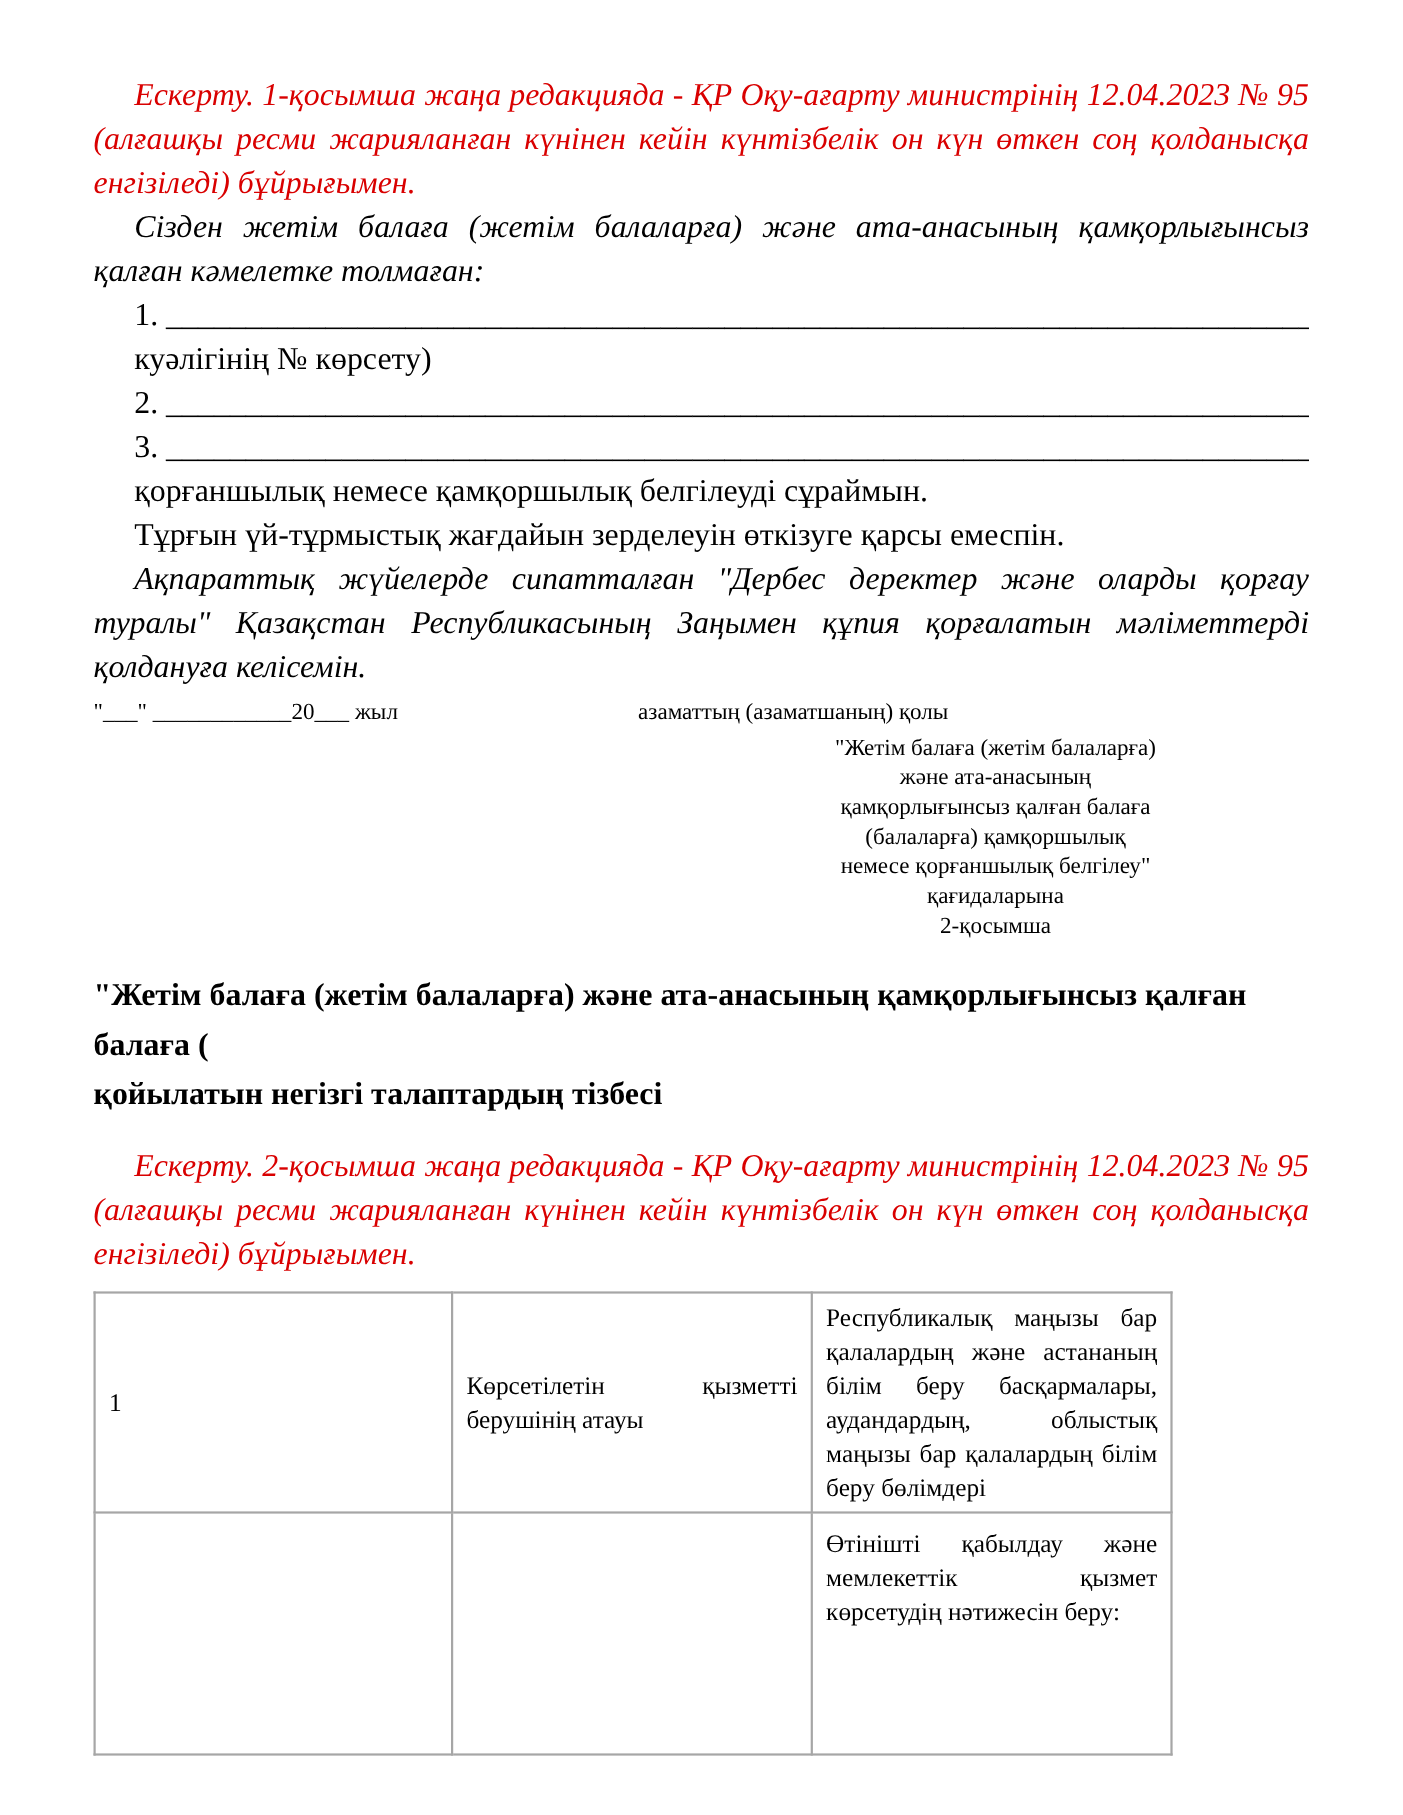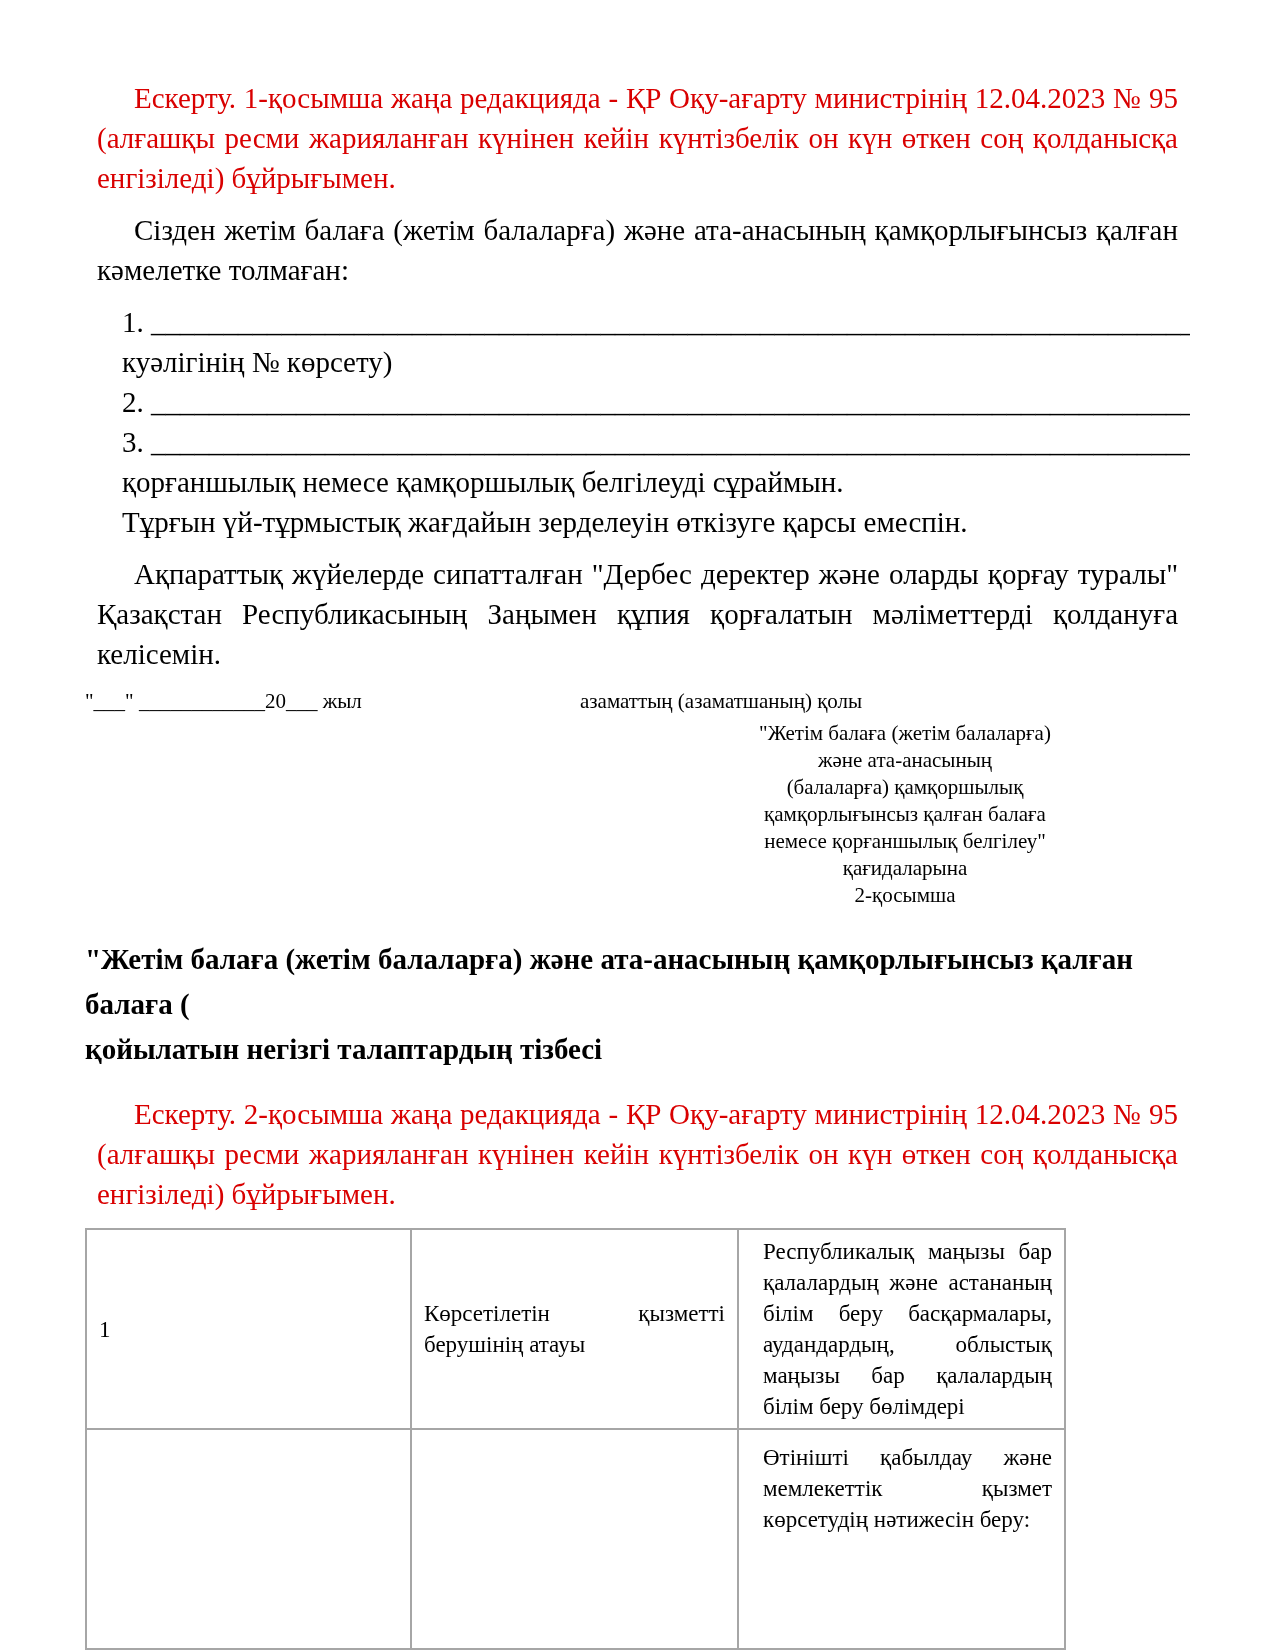--- a/index.html
+++ b/index.html
@@ -8,21 +8,21 @@
     width:1275px;height:1650px;
     background:#ffffff;
     box-sizing:border-box;
     padding:66px 85px 0 85px;
     font-family:"Liberation Serif","DejaVu Serif",serif;
     font-size:29px;
     line-height:40px;
     color:#000000;
     overflow:hidden;
   }
-  .para{text-align:justify;text-indent:37px;margin:12px;}
+  .para{text-align:justify;text-indent:37px;margin:0;font-style:italic;}
   .red{color:#d90000;}
   .blank-line{white-space:nowrap;overflow:hidden;}
   .note-line{padding-left:37px;}
   .indent{text-indent:37px;}
   .date-row{
     display:flex;align-items:baseline;
     font-size:21px;line-height:30px;margin-top:6px;
   }
   .date-left{flex:0 0 495px;white-space:nowrap;overflow:hidden;}
   .sig-label{white-space:nowrap;}
@@ -39,21 +39,21 @@
   }
   table.req td{
     border:2px solid #a6a6a6;
     padding:6px 12px;
     text-align:justify;
     vertical-align:middle;
     overflow:hidden;
   }
   table.req tr.r2 td{height:200px;vertical-align:top;padding-top:12px;}
   table.req td p{margin:0 0 8px 0;}
-  table.req td p:last-child{margin-bottom:0;margin-left:12px;}
+  table.req td p:last-child{margin-bottom:0;}
 </style>
 </head>
 <body>
 
 <div class="page">
 
   <p class="para red">Ескерту. 1-қосымша жаңа редакцияда - ҚР Оқу-ағарту министрінің 12.04.2023 № 95 (алғашқы ресми жарияланған күнінен кейін күнтізбелік он күн өткен соң қолданысқа енгізіледі) бұйрығымен.</p>
 
   <p class="para">Сізден жетім балаға (жетім балаларға) және ата-анасының қамқорлығынсыз қалған кәмелетке толмаған:</p>
 
@@ -72,22 +72,22 @@
   <p class="para">Ақпараттық жүйелерде сипатталған "Дербес деректер және оларды қорғау туралы" Қазақстан Республикасының Заңымен құпия қорғалатын мәліметтерді қолдануға келісемін.</p>
 
   <div class="date-row">
     <span class="date-left">"___" ____________20___ жыл</span>
     <span class="sig-label">азаматтың (азаматшаның) қолы</span>
   </div>
 
   <div class="appendix">
     <div>"Жетім балаға (жетім балаларға)</div>
     <div>және ата-анасының</div>
+    <div>қамқорлығынсыз қалған балаға</div>
     <div>(балаларға) қамқоршылық</div>
-    <div>қамқорлығынсыз қалған балаға</div>
     <div>немесе қорғаншылық белгілеу"</div>
     <div>қағидаларына</div>
     <div>2-қосымша</div>
   </div>
 
   <div class="heading">
     <div>"Жетім балаға (жетім балаларға) және ата-анасының қамқорлығынсыз қалған балаға (</div>
     <div>қойылатын негізгі талаптардың тізбесі</div>
   </div>
 

